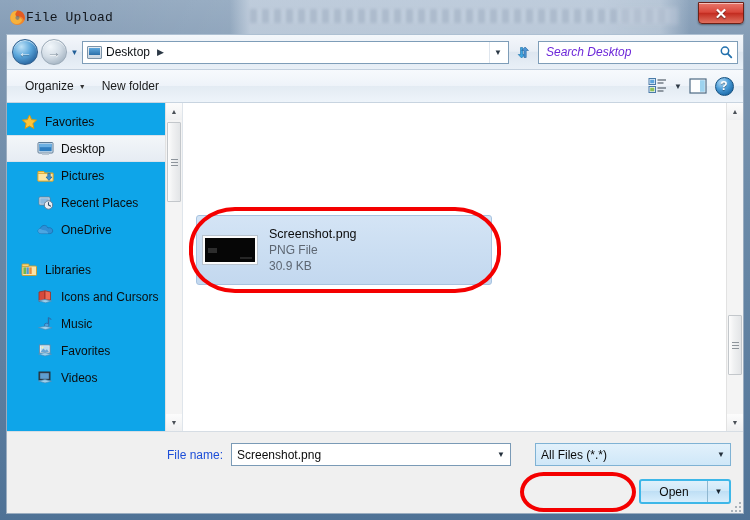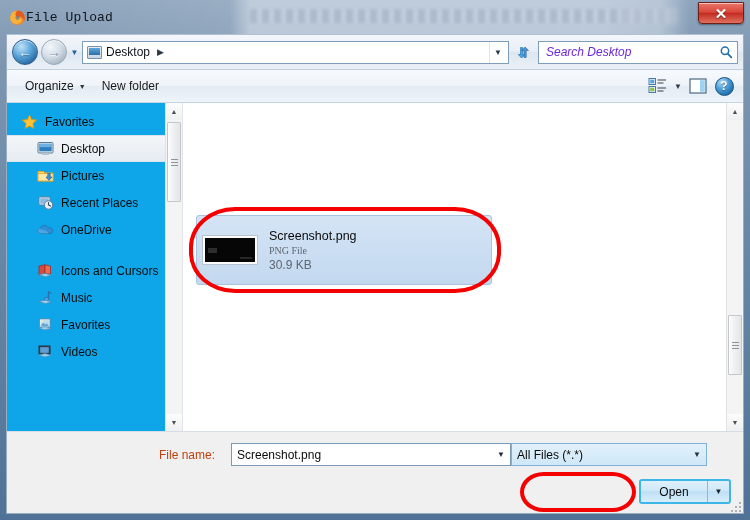--- a/index.html
+++ b/index.html
@@ -343,21 +343,21 @@
   .thumb::before {
     content: ""; position: absolute; left: 3px; top: 10px;
     width: 9px; height: 5px; background: #2d2d2d;
   }
   .thumb::after {
     content: ""; position: absolute; right: 3px; bottom: 3px;
     width: 12px; height: 2px; background: #262626;
   }
   .file-meta { display: flex; flex-direction: column; gap: 2px; }
   .fm-name { font-size: 12.5px; color: #0b0b0b; }
-  .fm-type { font-size: 10px; color: #5d6672; font-family: Liberation Serif, serif; }
+  .fm-type { font-size: 12px; color: #5d6672; }
   .fm-size { font-size: 12px; color: #5d6672; }
 
   
   .annot-oval {
     position: absolute;
     left: 6px; top: 104px;
     width: 312px; height: 86px;
     border: 4px solid #f40000;
     border-radius: 46px/40px;
     pointer-events: none;
@@ -372,43 +372,43 @@
     position: relative;
   }
   .row-filename {
     position: absolute;
     left: 0; right: 0; top: 11px;
     display: flex; align-items: center;
   }
   .lbl-filename {
     width: 224px;
     text-align: right;
-    padding-right: 16px;
+    padding-right: 8px;
     font-size: 12px;
-    color: #c2410c;
+    color: #1d4ed8;
   }
   .combo {
     height: 23px;
     background: #ffffff;
     border: 1px solid #7a9ab6;
     display: flex; align-items: center;
     padding-left: 5px;
     cursor: text;
   }
   .combo-name { width: 280px; }
   .combo-val { flex: 1; font-size: 12px; color: #0b0b0b; white-space: nowrap; }
   .combo-arrow {
     width: 18px; height: 21px; flex: none;
     display: flex; align-items: center; justify-content: center;
     color: #24303c; font-size: 8px;
     cursor: pointer;
   }
   .combo-type {
     width: 196px;
-    margin-left: 0;
+    margin-left: 24px;
     background: linear-gradient(180deg,#e2f1fb 0%, #cfe7f8 100%);
     border: 1px solid #7fb2d4;
     cursor: pointer;
   }
 
   .row-buttons {
     position: absolute;
     right: 12px; top: 47px;
     display: flex; align-items: flex-start; gap: 9px; padding-left: 12px;
   }
@@ -622,20 +622,32 @@
               <svg width="17" height="15" viewBox="0 0 17 15">
                 <path d="M4.3 11.6 C2.2 11.6 1 10.4 1 9 C1 7.7 2 6.6 3.4 6.5 C3.8 4.7 5.4 3.4 7.3 3.4 C9 3.4 10.5 4.5 11 6 C11.4 5.8 11.8 5.7 12.3 5.7 C14.2 5.7 15.7 7 15.7 9 C15.7 10.5 14.5 11.6 12.7 11.6 Z" fill="#2f8fd6" stroke="#1d6aa8" stroke-width=".7"></path>
                 <path d="M4.3 11.6 C2.2 11.6 1 10.4 1 9 C1 7.7 2 6.6 3.4 6.5 C4.2 7.4 5.6 8.2 7.4 8.2 C9.4 8.2 11 9.6 11.3 11.6 Z" fill="#57aee5" opacity=".75"></path>
               </svg>
             </span>
             <span>OneDrive</span>
           </div>
 
           <div class="nav-gap"></div>
 
+          <div class="nav-group">
+            <span class="nicon">
+              <svg width="17" height="15" viewBox="0 0 17 15">
+                <rect x="1" y="4" width="14.5" height="9.5" rx="1" fill="#fae4a8" stroke="#c79c2e" stroke-width=".9"></rect>
+                <rect x="1" y="2" width="7" height="2.6" rx=".6" fill="#f6d477" stroke="#c79c2e" stroke-width=".8"></rect>
+                <rect x="2.4" y="5.4" width="2.6" height="6.6" fill="#71b84e"></rect>
+                <rect x="5.4" y="5.4" width="2.4" height="6.6" fill="#4e9ad6"></rect>
+                <rect x="8.3" y="5.4" width="2.4" height="6.6" fill="#e58c3c"></rect>
+              </svg>
+            </span>
+            <span>Libraries</span>
+          </div>
 
 
           <div class="nav-item">
             <span class="nicon">
               <svg width="17" height="15" viewBox="0 0 17 15">
                 <path d="M2 3 L8 1.8 L8 11 L2 12.2 Z" fill="#d64a3c" stroke="#9b2e24" stroke-width=".8"></path>
                 <path d="M8 1.8 L13.5 3 L13.5 11 L8 11 Z" fill="#ef6a55" stroke="#9b2e24" stroke-width=".8"></path>
                 <path d="M1.5 11.8 L8.5 13.8 L14.5 12 L8 10.5 Z" fill="#9dd0ec" stroke="#4e8cb8" stroke-width=".7"></path>
               </svg>
             </span>

